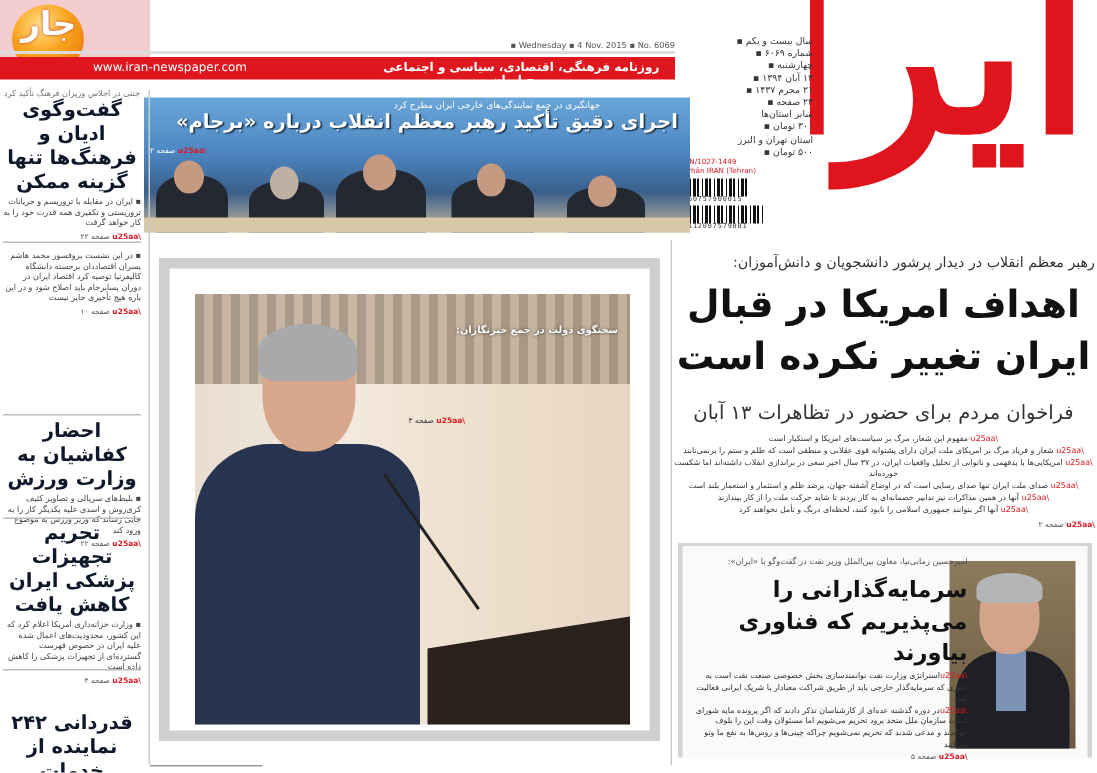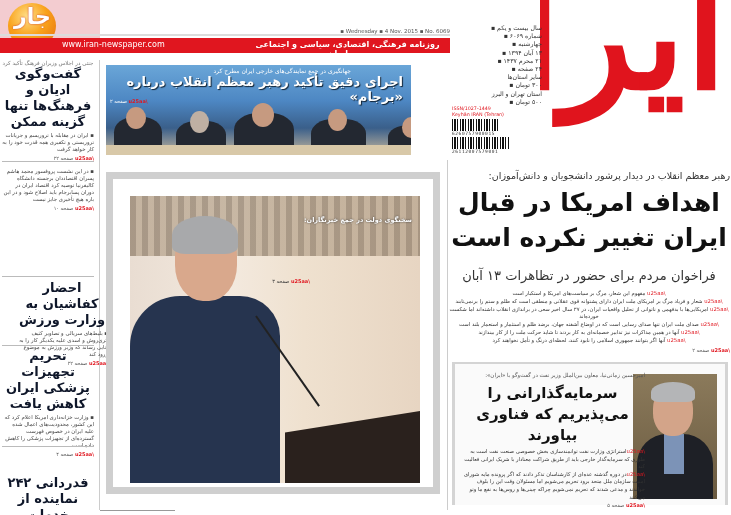--- a/index.html
+++ b/index.html
@@ -28,21 +28,21 @@
   #issn { left: 452px; top: 106px; width: 70px; font-size: 4.8px; line-height: 6px; color: #e0161f; }
   .barcode { position: absolute; height: 12px; width: 60px;
     background: repeating-linear-gradient(90deg, #111 0 1px, #fff 1px 2px, #111 2px 4px, #fff 4px 5px, #111 5px 6px, #fff 6px 8px); }
   #barcode1 { left: 452px; top: 119px; width: 48px; }
   #barcode2 { left: 452px; top: 137px; width: 58px; }
   .barcode-num { position: absolute; font-size: 4.5px; color: #333; letter-spacing: 0.6px; font-family: "DejaVu Sans Mono", monospace; }
   #barcode1-num { left: 452px; top: 131px; }
   #barcode2-num { left: 452px; top: 149px; }
 
   
-  #banner { left: 106px; top: 65px; width: 305px; height: 90px; overflow: hidden;
+  #banner { left: 96px; top: 65px; width: 364px; height: 90px; overflow: hidden;
     background: linear-gradient(180deg, #6aa6d8 0%, #4d87c3 40%, #3a5f8a 70%, #c9b99e 100%); }
   #banner .kicker { position: absolute; right: 60px; top: 2px; font-size: 6px; color: #fff; direction: rtl; }
   #banner .headline { position: absolute; right: 8px; top: 9px; font-size: 13px; font-weight: bold; color: #fff; direction: rtl; text-shadow: 1px 1px 1px #123; }
   #banner .ref { position: absolute; left: 4px; top: 33px; font-size: 5px; color: #fff; direction: rtl; }
   #banner .ref b { color: #e0161f; }
   .person { position: absolute; bottom: 0; border-radius: 40% 40% 0 0; background: #232831; }
   .head { position: absolute; border-radius: 50%; background: #c69a80; }
   #table-edge { position: absolute; left: 0; bottom: 0; width: 100%; height: 10px; background: #d8c8a8; }
   .lc-story { position: absolute; left: 2px; width: 92px; direction: rtl; text-align: center; }
   .lc-kicker { font-size: 5.5px; color: #777; }
@@ -76,21 +76,21 @@
   #rc-headline { left: 448px; top: 185px; width: 282px; font-size: 25px; line-height: 35px; font-weight: bold; color: #111; direction: rtl; text-align: center; }
   #rc-subhead { left: 448px; top: 268px; width: 282px; font-size: 13px; color: #333; direction: rtl; text-align: center; }
   #rc-bullets { left: 448px; top: 290px; width: 282px; font-size: 5.3px; line-height: 7.8px; color: #333; direction: rtl; text-align: center; }
   #rc-bullets .dot { color: #e0161f; }
   #rc-ref { left: 448px; top: 347px; width: 282px; font-size: 5px; direction: rtl; text-align: right; color: #555; }
   #rc-ref b { color: #e0161f; }
   #rc-divider { left: 447px; top: 160px; width: 1px; height: 350px; background: #ccc; }
 
   #interview-box { left: 452px; top: 362px; width: 276px; height: 143px; border: 3px solid #d4d4d4; border-bottom: none; border-top-width: 2px; background: #fafafa; }
   #interview-kicker { left: 460px; top: 372px; width: 185px; font-size: 5.5px; color: #555; direction: rtl; text-align: right; }
-  #interview-head { left: 460px; top: 383px; width: 185px; font-size: 15px; line-height: 21px; font-weight: bold; color: #111; direction: rtl; text-align: center; }
+  #interview-head { left: 460px; top: 383px; width: 185px; font-size: 15px; line-height: 21px; font-weight: bold; color: #111; direction: rtl; }
   #interview-body { left: 460px; top: 448px; width: 185px; font-size: 5.3px; line-height: 7.6px; color: #333; direction: rtl; text-align: right; }
   #interview-body .dot { color: #e0161f; }
   #interview-ref { left: 460px; top: 502px; width: 185px; font-size: 5px; color: #555; direction: rtl; text-align: right; }
   #interview-ref b { color: #e0161f; }
   #interview-photo { left: 633px; top: 374px; width: 84px; height: 125px; overflow: hidden; background: linear-gradient(180deg, #8b7a5b 0%, #6a5a40 100%); }
   #ip-body { position: absolute; left: 4px; top: 60px; width: 76px; height: 70px; background: #1e2026; border-radius: 30px 30px 0 0; }
   #ip-shirt { position: absolute; left: 31px; top: 60px; width: 20px; height: 40px; background: #7c93b7; }
   #ip-head { position: absolute; left: 20px; top: 12px; width: 40px; height: 50px; border-radius: 45%; background: #d3a489; }
   #ip-hair { position: absolute; left: 18px; top: 8px; width: 44px; height: 20px; border-radius: 50% 50% 20% 20%; background: #b4b5b7; }
 </style>
@@ -157,21 +157,21 @@
   <div class="lc-ref"><b>\u25aa</b> <span>صفحه ۲۲</span></div>
 </div>
 <div class="lc-rule" style="top:161px;"></div>
 
 <div class="lc-story" style="top:166px;">
   <div class="lc-body">▪ در این نشست پروفسور محمد هاشم پسران اقتصاددان برجسته دانشگاه کالیفرنیا توصیه کرد اقتصاد ایران در دوران پسابرجام باید اصلاح شود و در این باره هیچ تأخیری جایز نیست</div>
   <div class="lc-ref"><b>\u25aa</b> <span>صفحه ۱۰</span></div>
 </div>
 <div class="lc-rule" style="top:276px;"></div>
 
-<div class="lc-story" style="top:280px;margin-left:14px;">
+<div class="lc-story" style="top:280px;">
   <div class="lc-head">احضار کفاشیان به وزارت ورزش</div>
   <div class="lc-body">▪ بلیط‌های سریالی و تصاویر کثیف کری‌روش و اسدی علیه یکدیگر کار را به جایی رساند که وزیر ورزش به موضوع ورود کند</div>
   <div class="lc-ref"><b>\u25aa</b> <span>صفحه ۲۲</span></div>
 </div>
 <div class="lc-rule" style="top:345px;"></div>
 
 <div class="lc-story" style="top:348px;">
   <div class="lc-head">تحریم تجهیزات پزشکی ایران کاهش یافت</div>
   <div class="lc-body">▪ وزارت خزانه‌داری امریکا اعلام کرد که این کشور، محدودیت‌های اعمال شده علیه ایران در خصوص فهرست گسترده‌ای از تجهیزات پزشکی را کاهش داده است</div>
   <div class="lc-ref"><b>\u25aa</b> <span>صفحه ۴</span></div>

